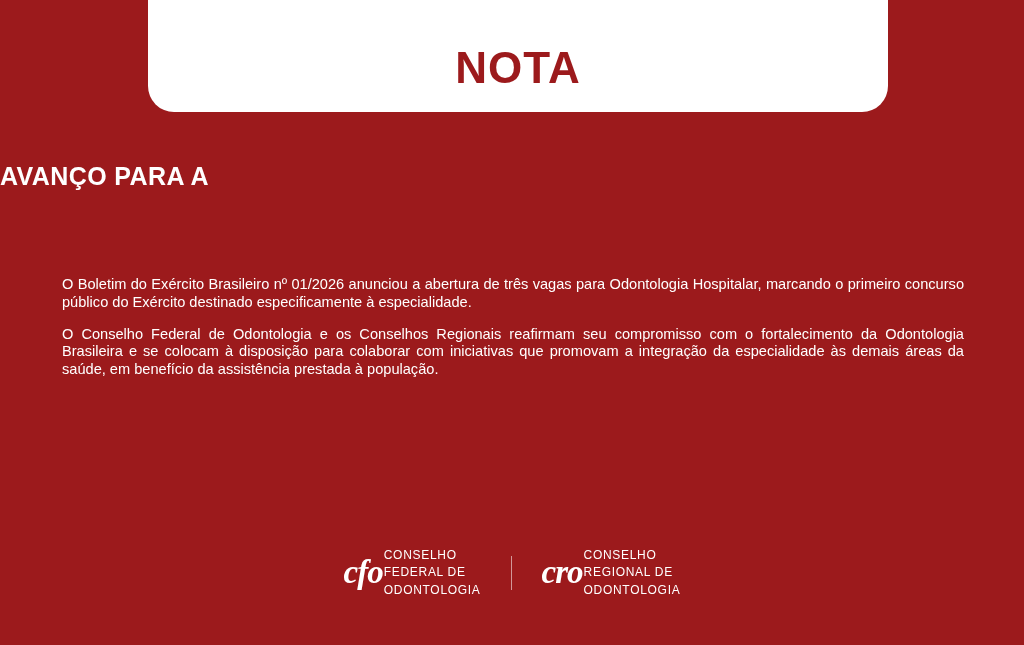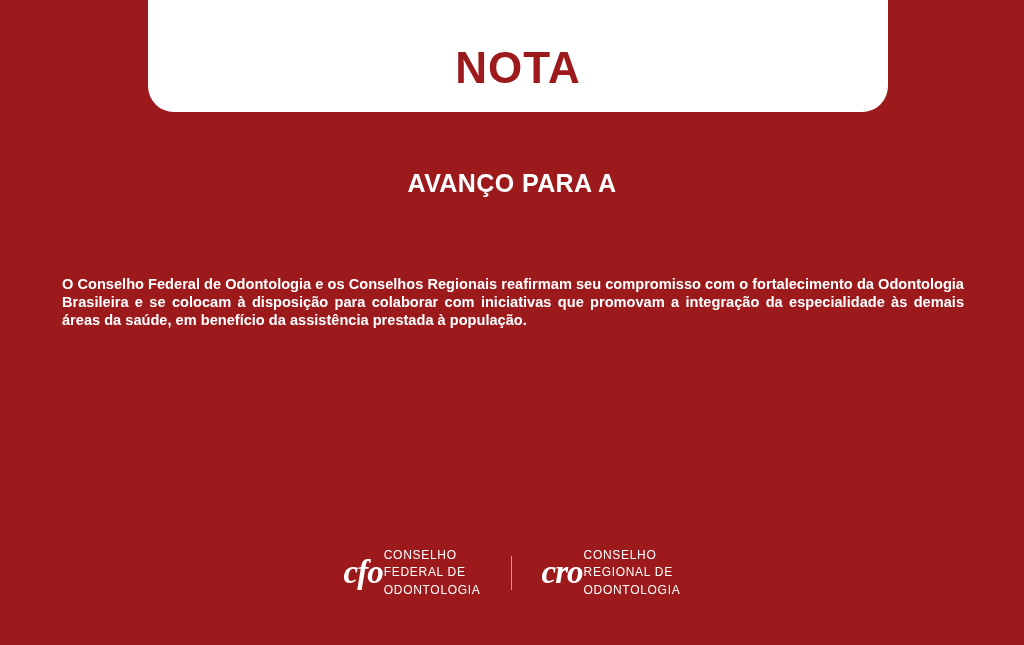--- a/index.html
+++ b/index.html
@@ -34,24 +34,24 @@
     font-size: 44px;
     font-weight: bold;
     letter-spacing: 1px;
     line-height: 1;
     padding-bottom: 22px;
   }
 
   
   .headline {
     position: absolute;
-    top: 166px;
+    top: 159px;
     left: 0;
     width: 100%;
-    text-align: center;
+    text-align: left;
     font-size: 25px;
     font-weight: bold;
     line-height: 1.38;
     letter-spacing: 0.4px;
   }
   .headline .l2 { display: block; }
 
   
   .body-copy {
     position: absolute;
@@ -59,21 +59,21 @@
     left: 62px;
     width: 902px;
   }
   .para {
     font-size: 14.6px;
     line-height: 1.22;
     text-align: justify;
     text-justify: inter-word;
     margin-bottom: 14px;
   }
-  .para:last-child { margin-bottom: 7px; font-weight: bold; }
+  .para:last-child { margin-bottom: 7px; }
 
   
   .footer {
     position: absolute;
     bottom: 46px;
     left: 0;
     width: 100%;
     display: flex;
     align-items: center;
     justify-content: center;
@@ -113,20 +113,21 @@
 
 <div class="header-card">
   <div class="header-title">NOTA</div>
 </div>
 
 <div class="headline">
   <span class="l1">AVANÇO PARA A</span>
 </div>
 
 <div class="body-copy">
+  <p class="para">O Boletim do Exército Brasileiro nº 01/2026 anunciou a abertura de três vagas para Odontologia Hospitalar, marcando o primeiro concurso público do Exército destinado especificamente à especialidade.</p>
   <p class="para">O Conselho Federal de Odontologia e os Conselhos Regionais reafirmam seu compromisso com o fortalecimento da Odontologia Brasileira e se colocam à disposição para colaborar com iniciativas que promovam a integração da especialidade às demais áreas da saúde, em benefício da assistência prestada à população.</p>
 </div>
 
 <div class="footer">
   <div class="logo-block">
     <span class="logo-mark">cfo</span>
     <span class="logo-words">
       <span>Conselho</span><br>
       <span>Federal de</span><br>
       <span>Odontologia</span>

